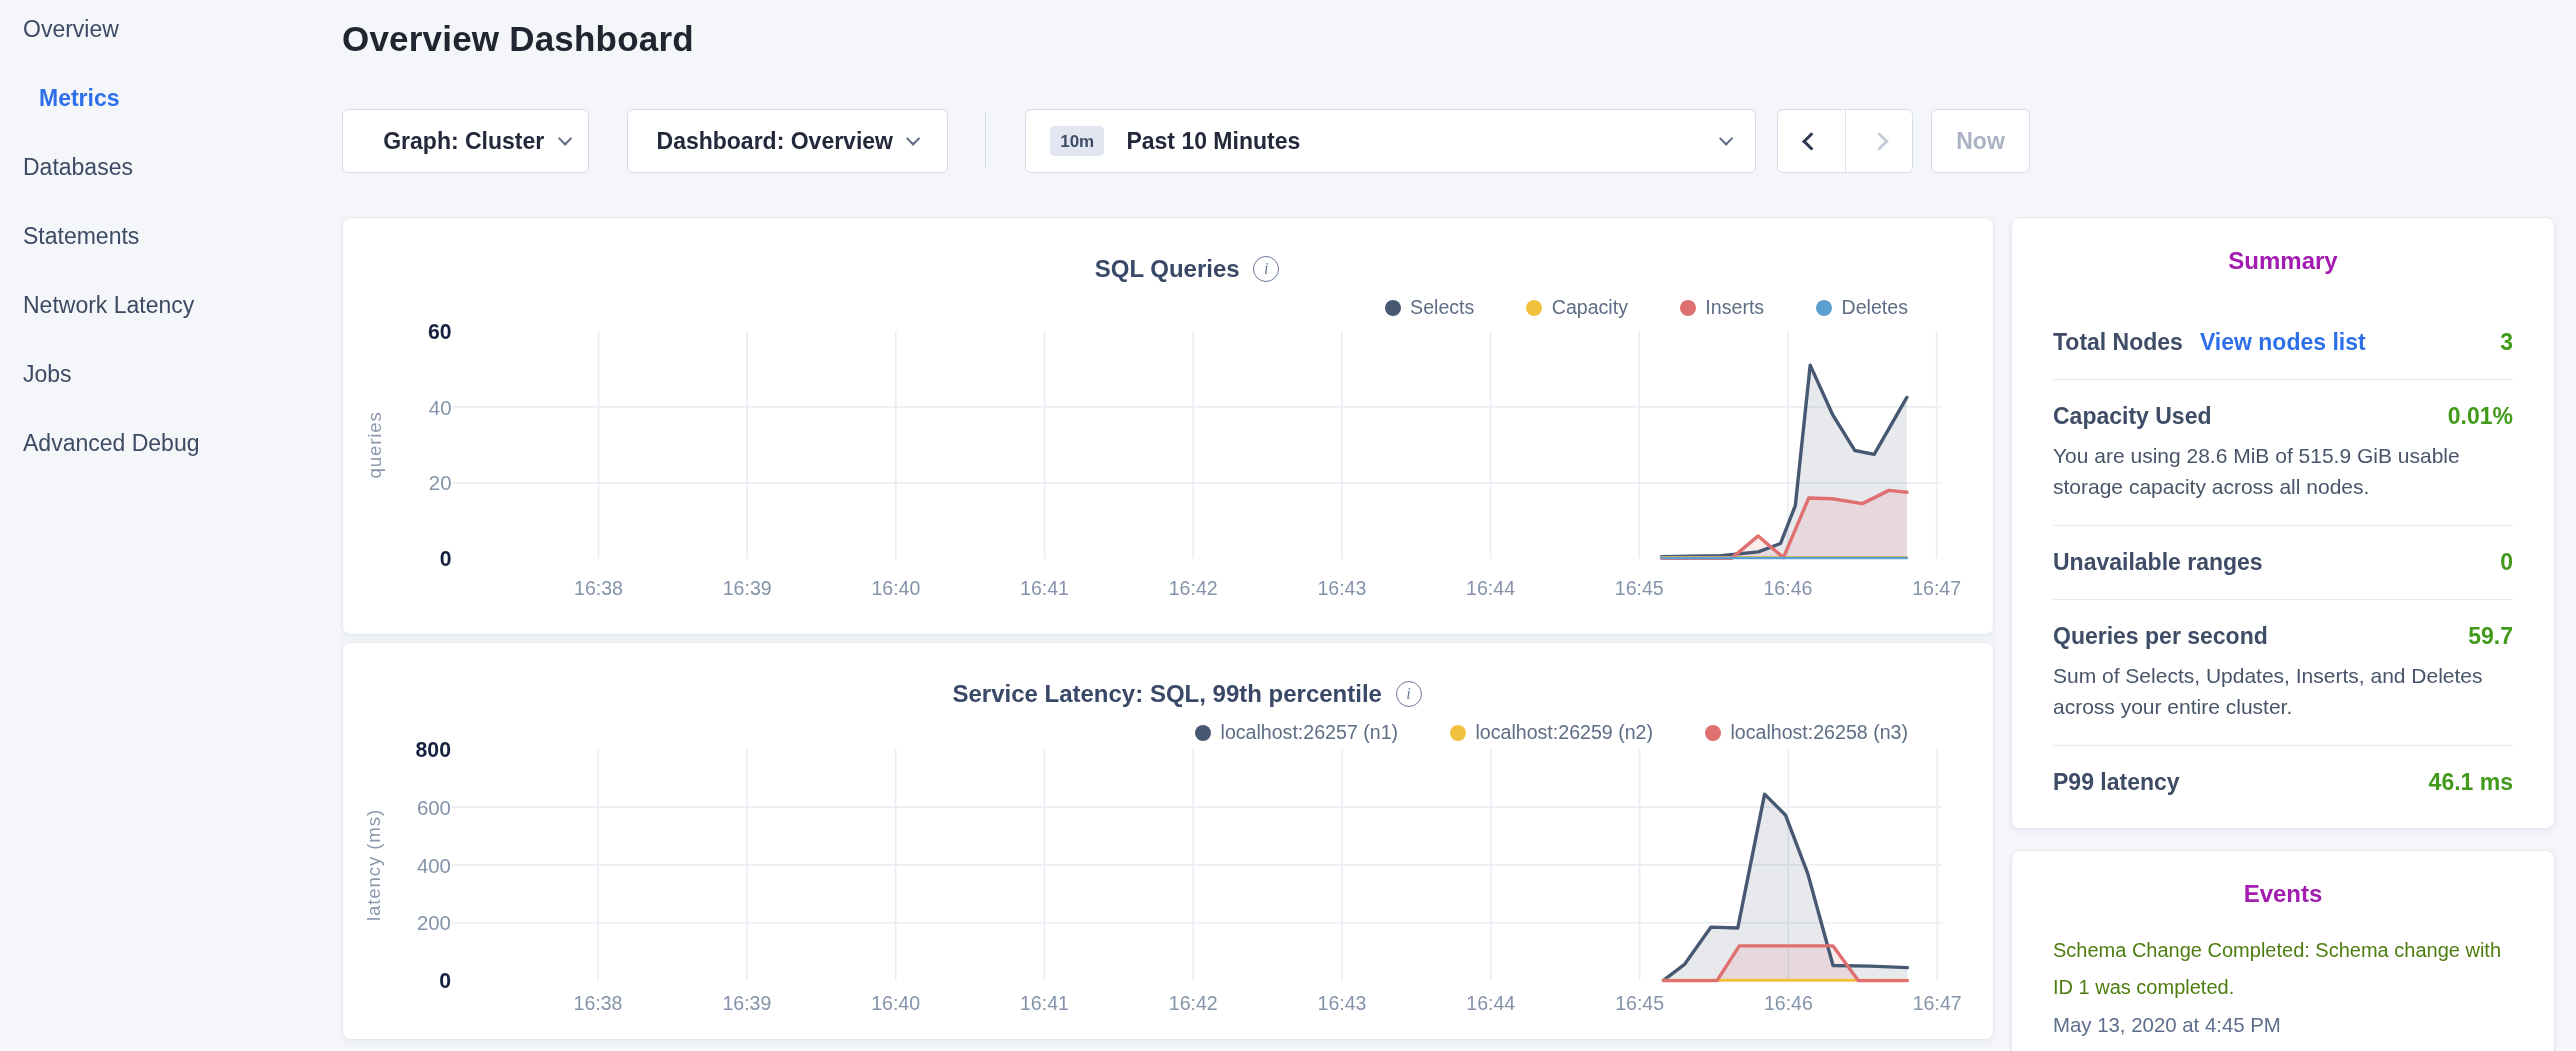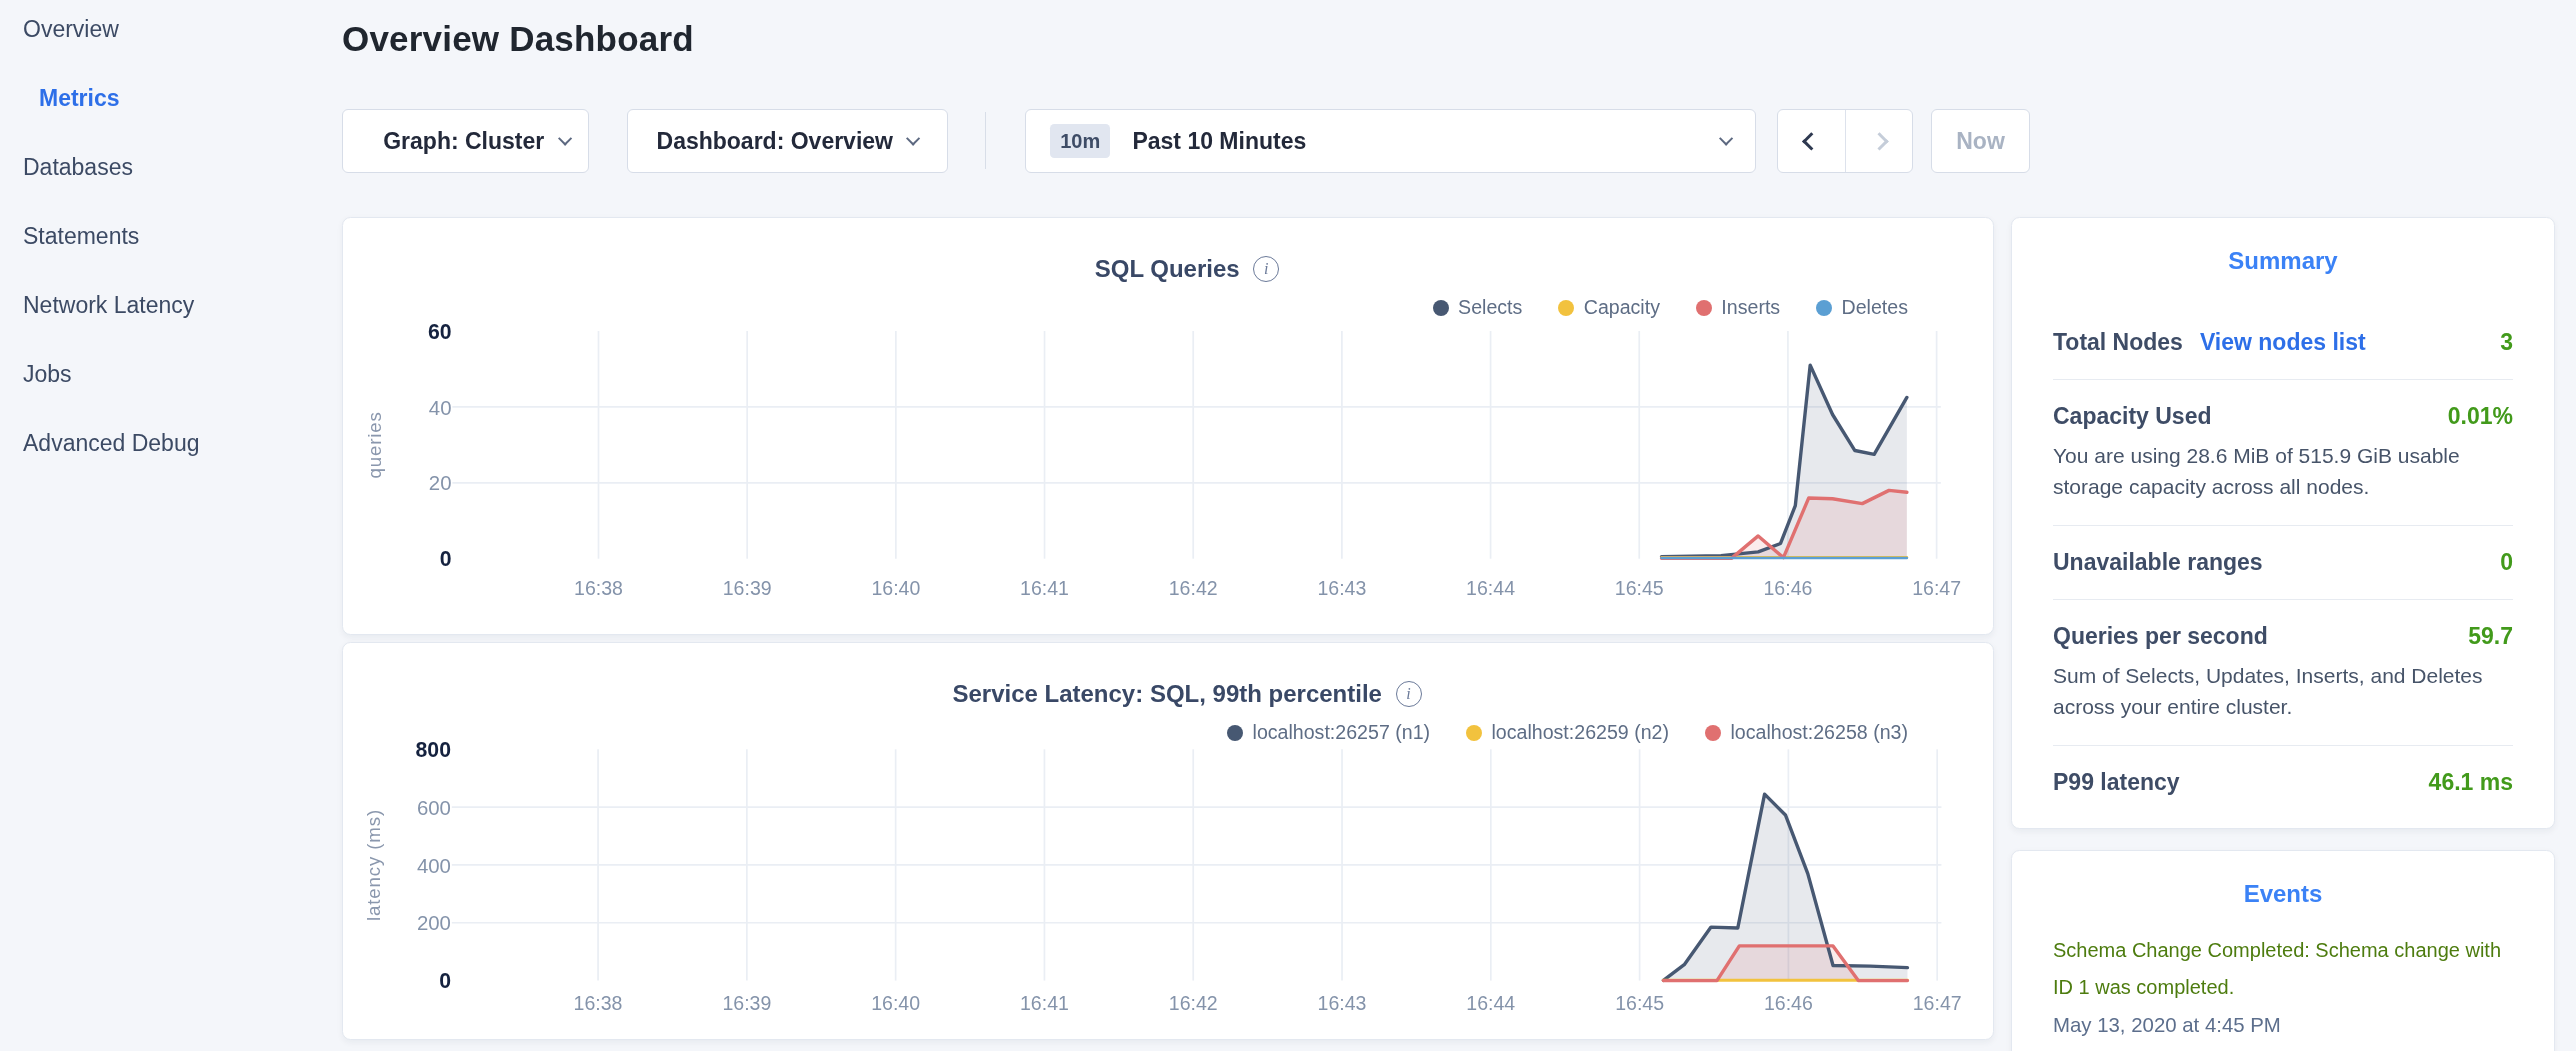--- a/index.html
+++ b/index.html
@@ -26,21 +26,21 @@
     font-size:23px; font-weight:700; color:#23293a; cursor:pointer;
   }
   .chev { display:inline-block; width:10.2px; height:10.2px; border-right:2.6px solid #5c6880; border-bottom:2.6px solid #5c6880; }
   .chev.down  { transform:rotate(45deg) translate(-1.7px,-1.7px); }
   .chev.left  { width:12.8px; height:12.8px; transform:rotate(135deg); border-color:#2e3950; border-width:3.4px; }
   .chev.right { width:12.8px; height:12.8px; transform:rotate(-45deg); border-color:#c5cdd9; border-width:3.4px; }
   .dd-gap { margin-left:15.3px; }
   .vdivider { position:absolute; left:985px; top:112px; width:0.9px; height:57px; background:#d8dee8; }
   .time-picker { left:1025px; width:731px; justify-content:flex-start; padding:0 24px; }
   .time-badge {
-    background:#e1e6f0; color:#3e4c66; font-size:20px; font-weight:700;
+    background:#e1e6f0; color:#3e4c66; font-size:17px; font-weight:700;
     border-radius:4.3px; padding:6.8px 10.2px; line-height:1;
   }
   .time-label { margin-left:22px; }
   .time-picker .chev.down { margin-left:auto; }
   .pager { left:1777px; width:136px; padding:0; overflow:hidden; }
   .pager-cell { flex:1 1 50%; height:100%; display:flex; align-items:center; justify-content:center; cursor:pointer; }
   .pager-cell + .pager-cell { border-left:0.9px solid #dde2ec; }
   .now-btn { left:1931px; width:99px; color:#a9b3c3; }
   
   .card {
@@ -51,27 +51,27 @@
     position:absolute; top:37px; left:0; width:100%;
     display:flex; align-items:center; justify-content:center; gap:13.6px;
     font-size:24px; font-weight:700; color:#394866;padding-left:38px;
   }
   .info-icon {
     width:26px; height:26px; border:1.7px solid #6b7a99; border-radius:50%;
     display:inline-flex; align-items:center; justify-content:center;
     font-size:16px; font-weight:400; color:#6b7a99; font-family:"Liberation Serif",serif; font-style:italic;
     cursor:pointer;
   }
-  .legend { position:absolute; top:78px; right:85px; display:flex; gap:36px; }
+  .legend { position:absolute; top:78px; right:85px; display:flex; gap:52px; }
   .legend-item { display:flex; align-items:center; gap:9.4px; font-size:19.6px; color:#5e6d85; cursor:pointer; }
   .legend-item .dot { width:16px; height:16px; border-radius:50%; display:inline-block; }
   svg.plot { position:absolute; left:0; top:0; }
   
   .panel { padding:25.5px 41px; }
-  .panel-heading { text-align:center; font-size:24px; font-weight:700; color:#3b82f6; margin:3.4px 0 54px; }
+  .panel-heading { text-align:center; font-size:24px; font-weight:700; color:#a21caf; margin:3.4px 0 54px; }
   .srow { display:flex; align-items:center; font-size:23px; }
   .srow .lbl { font-weight:700; color:#3e4c66; }
   .srow .lnk { margin-left:17px; color:#2d6fe8; font-weight:700; cursor:pointer; }
   .srow .val { margin-left:auto; font-weight:700; color:#429a1b; }
   .sdesc { margin-top:10.2px; font-size:21px; line-height:31px; color:#475469; }
   .sep { border:none; border-top:0.9px solid #e7ebf1; margin:23px 0; }
   .event-msg { font-size:20px; line-height:37px; color:#4d7c0f; margin-top:8.5px; }
   .event-ts { font-size:20.4px; color:#5c6e8c; margin-top:8.5px; }
 </style>
 </head>

